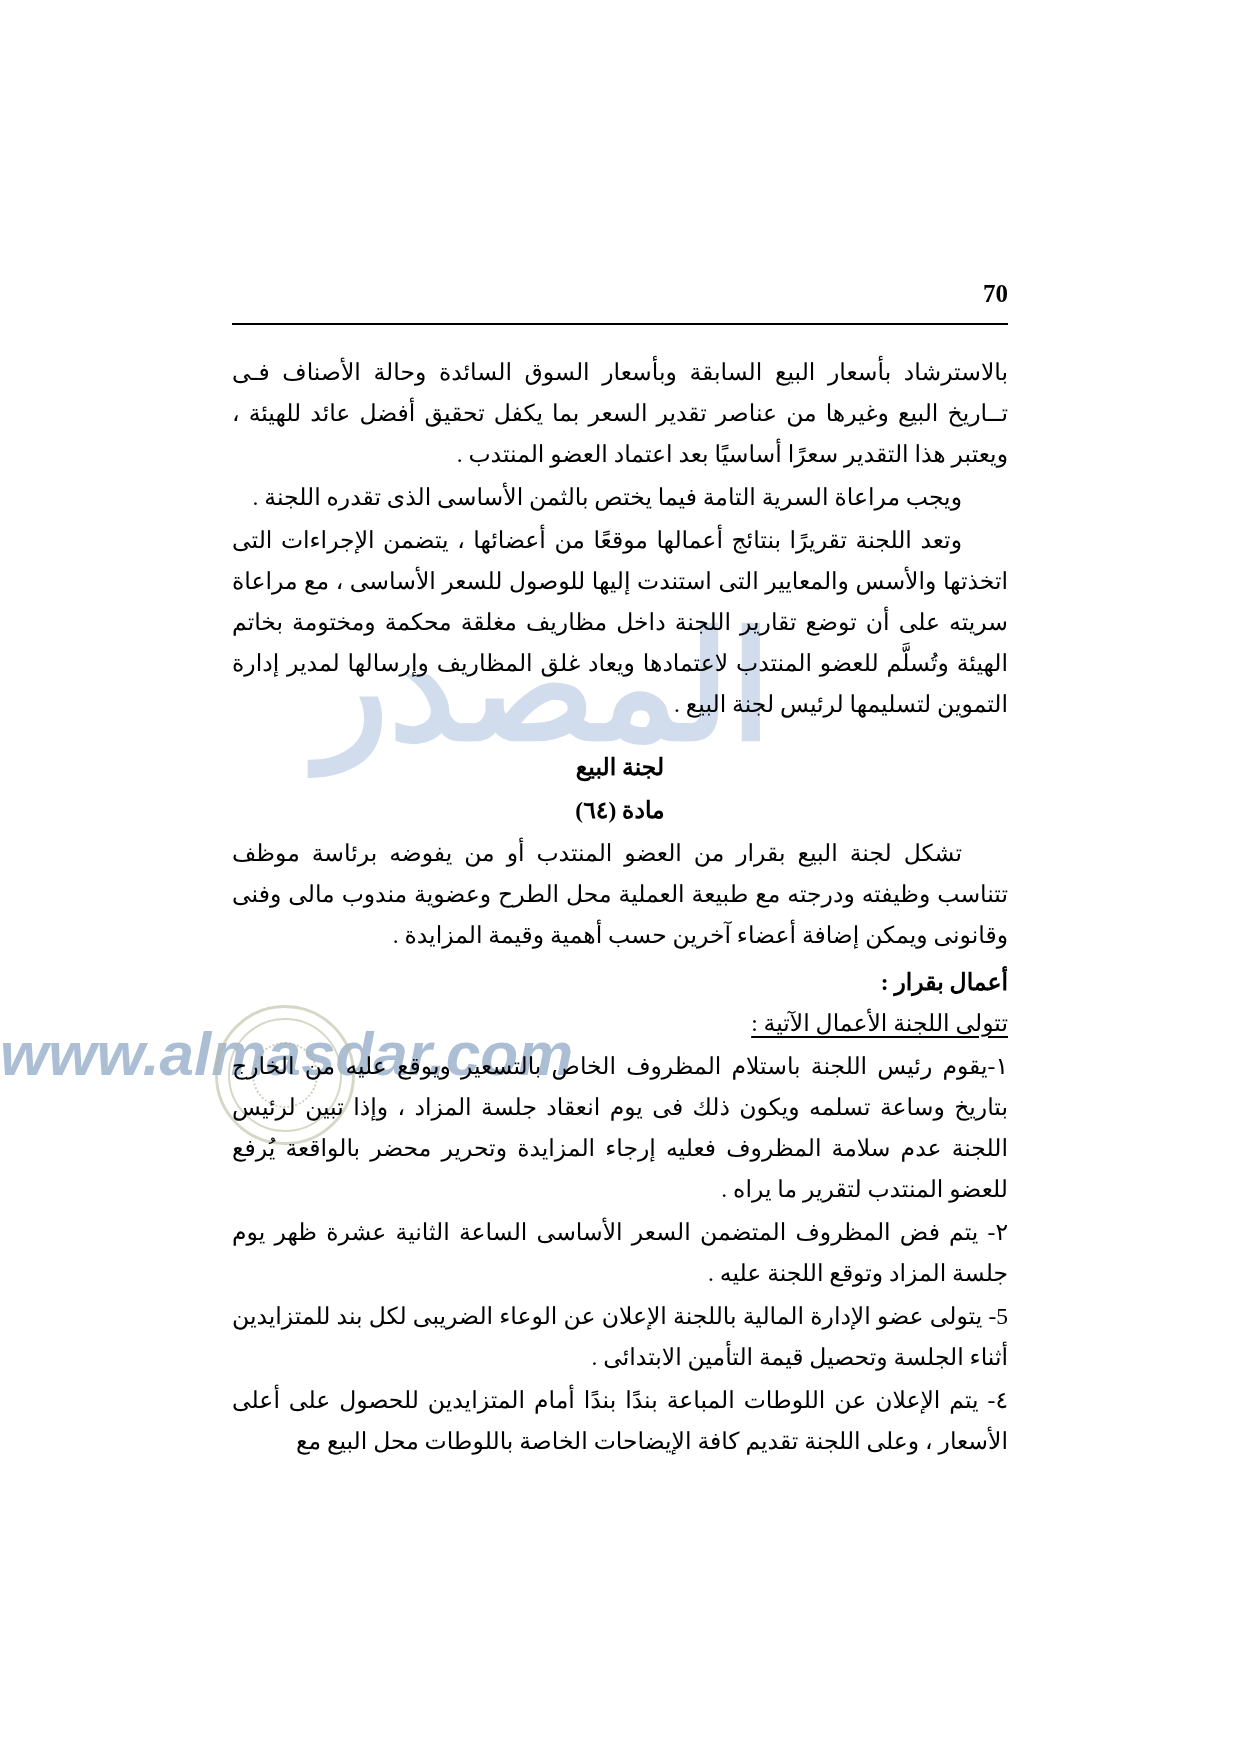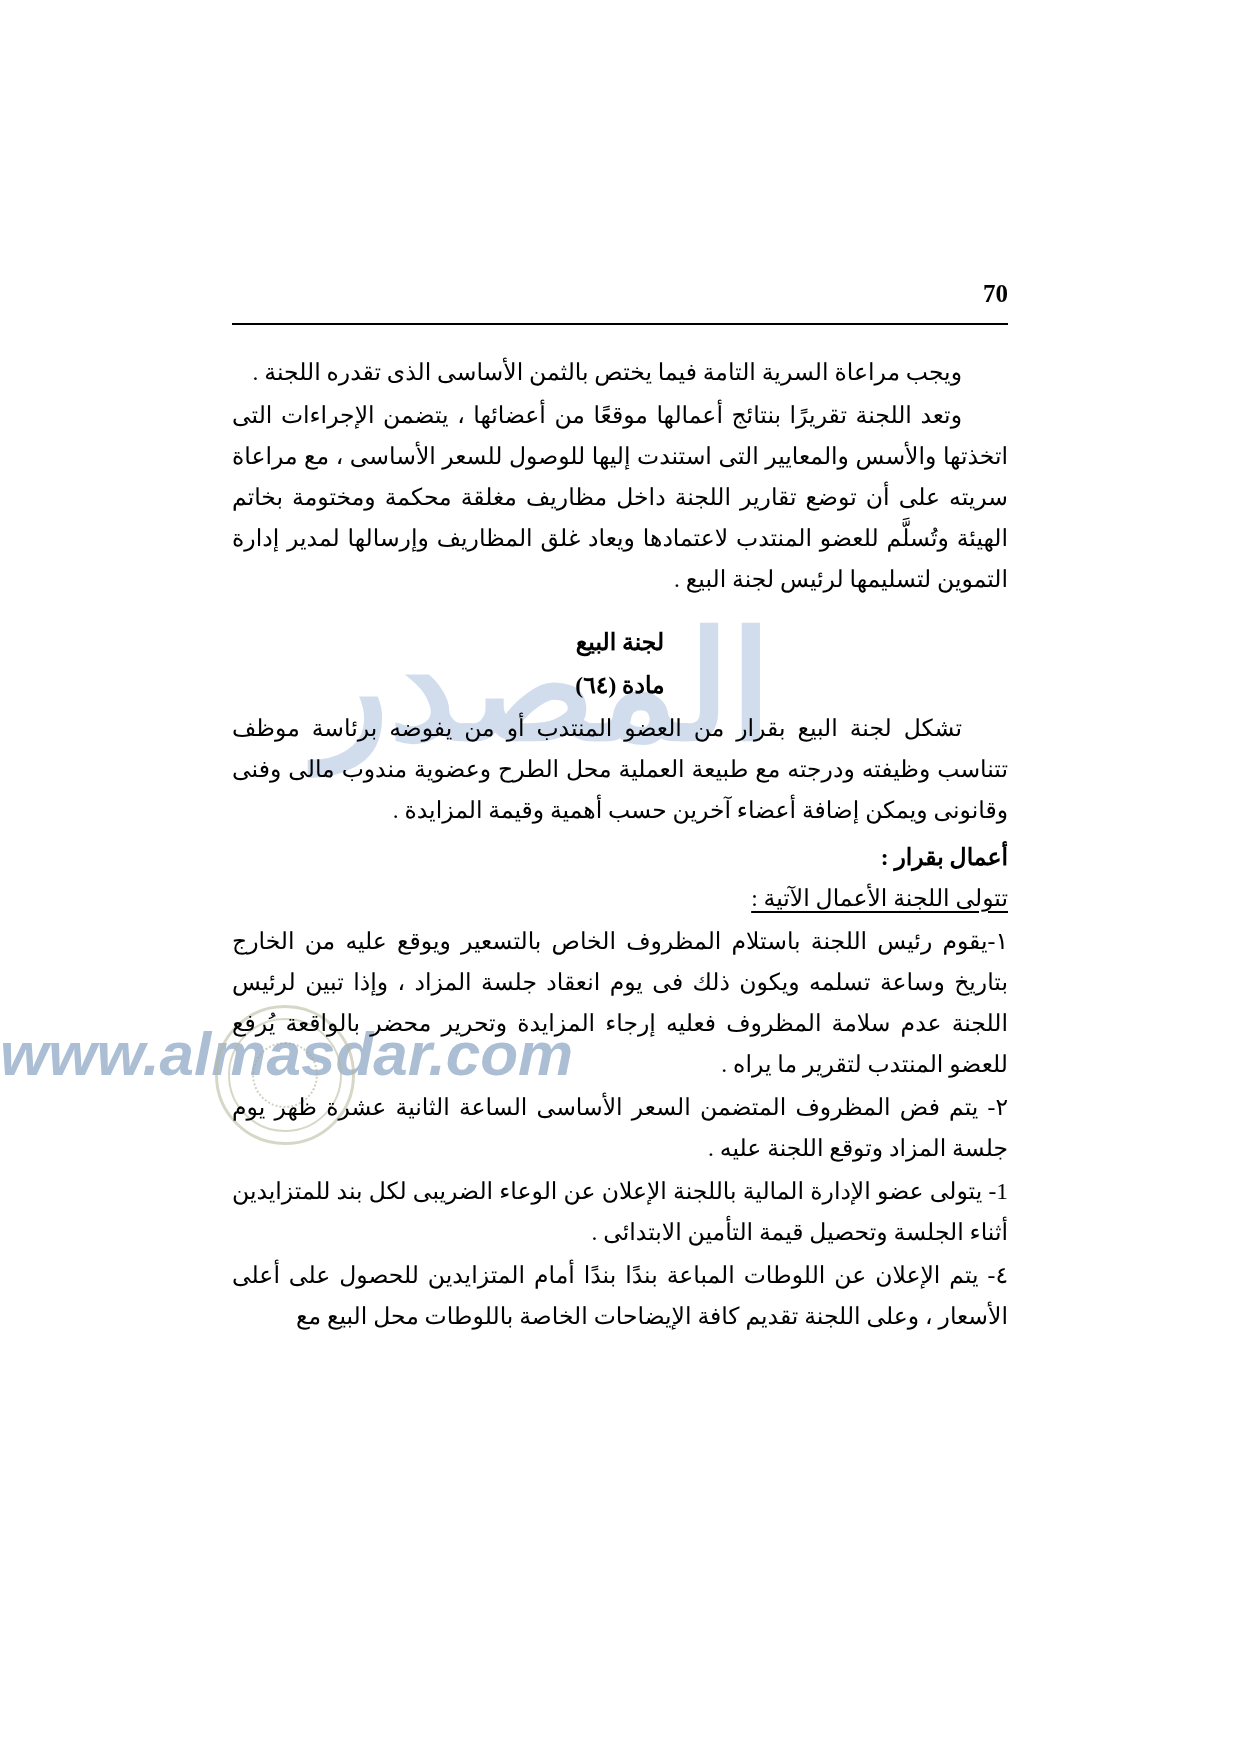--- a/index.html
+++ b/index.html
@@ -166,32 +166,33 @@
     <div class="wm-seal"></div>
   </div>
 
   <div class="content">
 
     <div class="header-page-no">70</div>
     <div class="header-rule"></div>
 
     <div class="body">
 
+      <p class="p">بالاسترشاد بأسعار البيع السابقة وبأسعار السوق السائدة وحالة الأصناف فـى تــاريخ البيع وغيرها من عناصر تقدير السعر بما يكفل تحقيق أفضل عائد للهيئة ، ويعتبر هذا التقدير سعرًا أساسيًا بعد اعتماد العضو المنتدب .</p>
       <p class="p indent">ويجب مراعاة السرية التامة فيما يختص بالثمن الأساسى الذى تقدره اللجنة .</p>
       <p class="p indent">وتعد اللجنة تقريرًا بنتائج أعمالها موقعًا من أعضائها ، يتضمن الإجراءات التى اتخذتها والأسس والمعايير التى استندت إليها للوصول للسعر الأساسى ، مع مراعاة سريته على أن توضع تقارير اللجنة داخل مظاريف مغلقة محكمة ومختومة بخاتم الهيئة وتُسلَّم للعضو المنتدب لاعتمادها ويعاد غلق المظاريف وإرسالها لمدير إدارة التموين لتسليمها لرئيس لجنة البيع .</p>
 
       <div class="center">لجنة البيع</div>
       <div class="center sub">مادة (٦٤)</div>
 
       <p class="p indent">تشكل لجنة البيع بقرار من العضو المنتدب أو من يفوضه برئاسة موظف تتناسب وظيفته ودرجته مع طبيعة العملية محل الطرح وعضوية مندوب مالى وفنى وقانونى ويمكن إضافة أعضاء آخرين حسب أهمية وقيمة المزايدة .</p>
 
       <div class="section-title">أعمال بقرار :</div>
 
       <div class="lead underlined">تتولى اللجنة الأعمال الآتية :</div>
 
       <p class="item">١-يقوم رئيس اللجنة باستلام المظروف الخاص بالتسعير ويوقع عليه من الخارج بتاريخ وساعة تسلمه ويكون ذلك فى يوم انعقاد جلسة المزاد ، وإذا تبين لرئيس اللجنة عدم سلامة المظروف فعليه إرجاء المزايدة وتحرير محضر بالواقعة يُرفع للعضو المنتدب لتقرير ما يراه .</p>
       <p class="item">٢- يتم فض المظروف المتضمن السعر الأساسى الساعة الثانية عشرة ظهر يوم جلسة المزاد وتوقع اللجنة عليه .</p>
-      <p class="item">1- يتولى عضو الإدارة المالية باللجنة الإعلان عن الوعاء الضريبى لكل بند للمتزايدين أثناء الجلسة وتحصيل قيمة التأمين الابتدائى .</p>
+      <p class="item">5- يتولى عضو الإدارة المالية باللجنة الإعلان عن الوعاء الضريبى لكل بند للمتزايدين أثناء الجلسة وتحصيل قيمة التأمين الابتدائى .</p>
       <p class="item">٤- يتم الإعلان عن اللوطات المباعة بندًا بندًا أمام المتزايدين للحصول على أعلى الأسعار ، وعلى اللجنة تقديم كافة الإيضاحات الخاصة باللوطات محل البيع مع</p>
 
     </div>
   </div>
 </div>
 
 </body></html>

